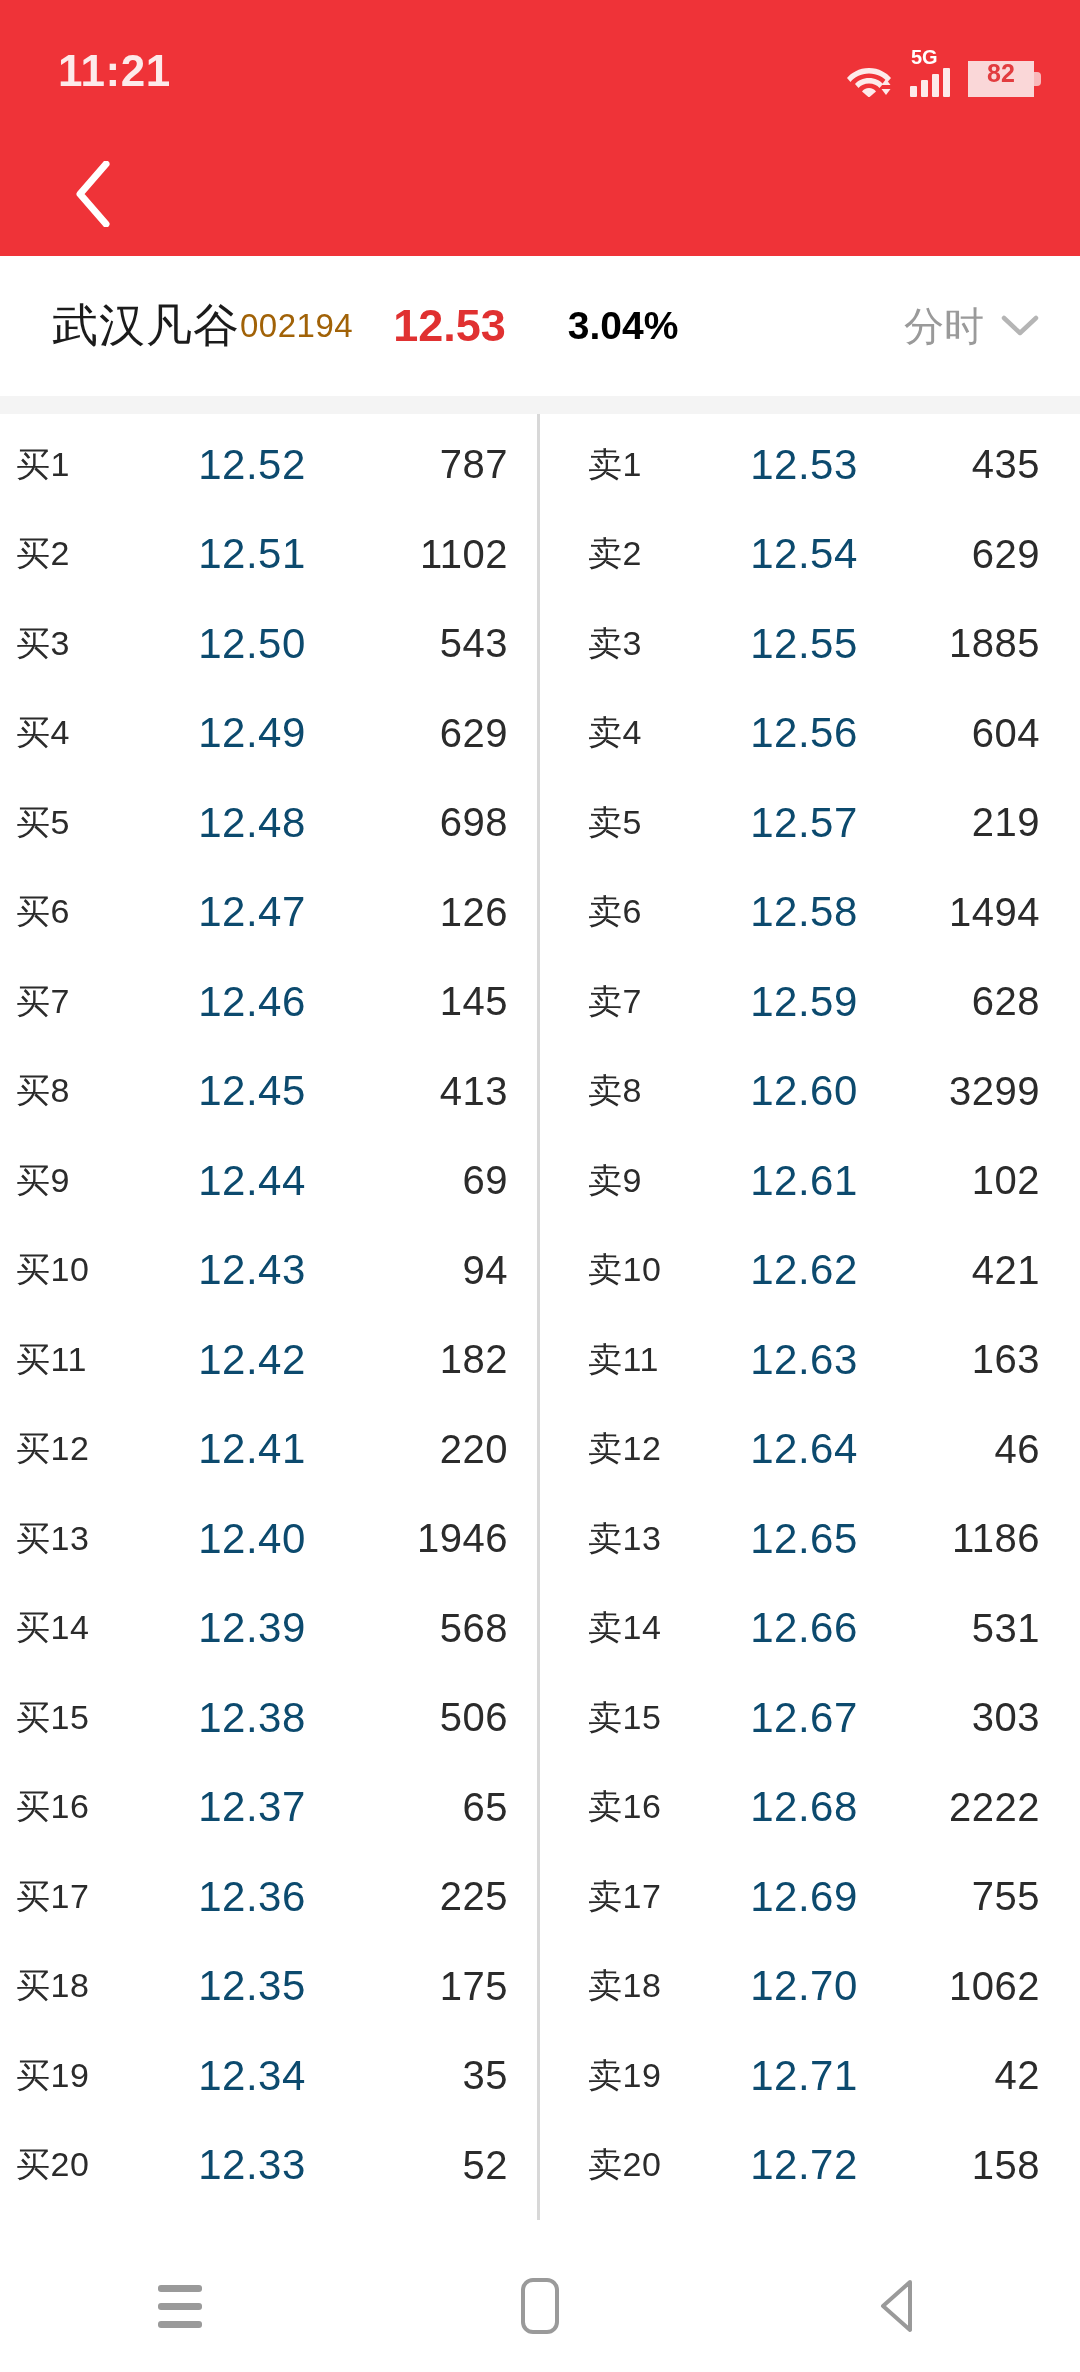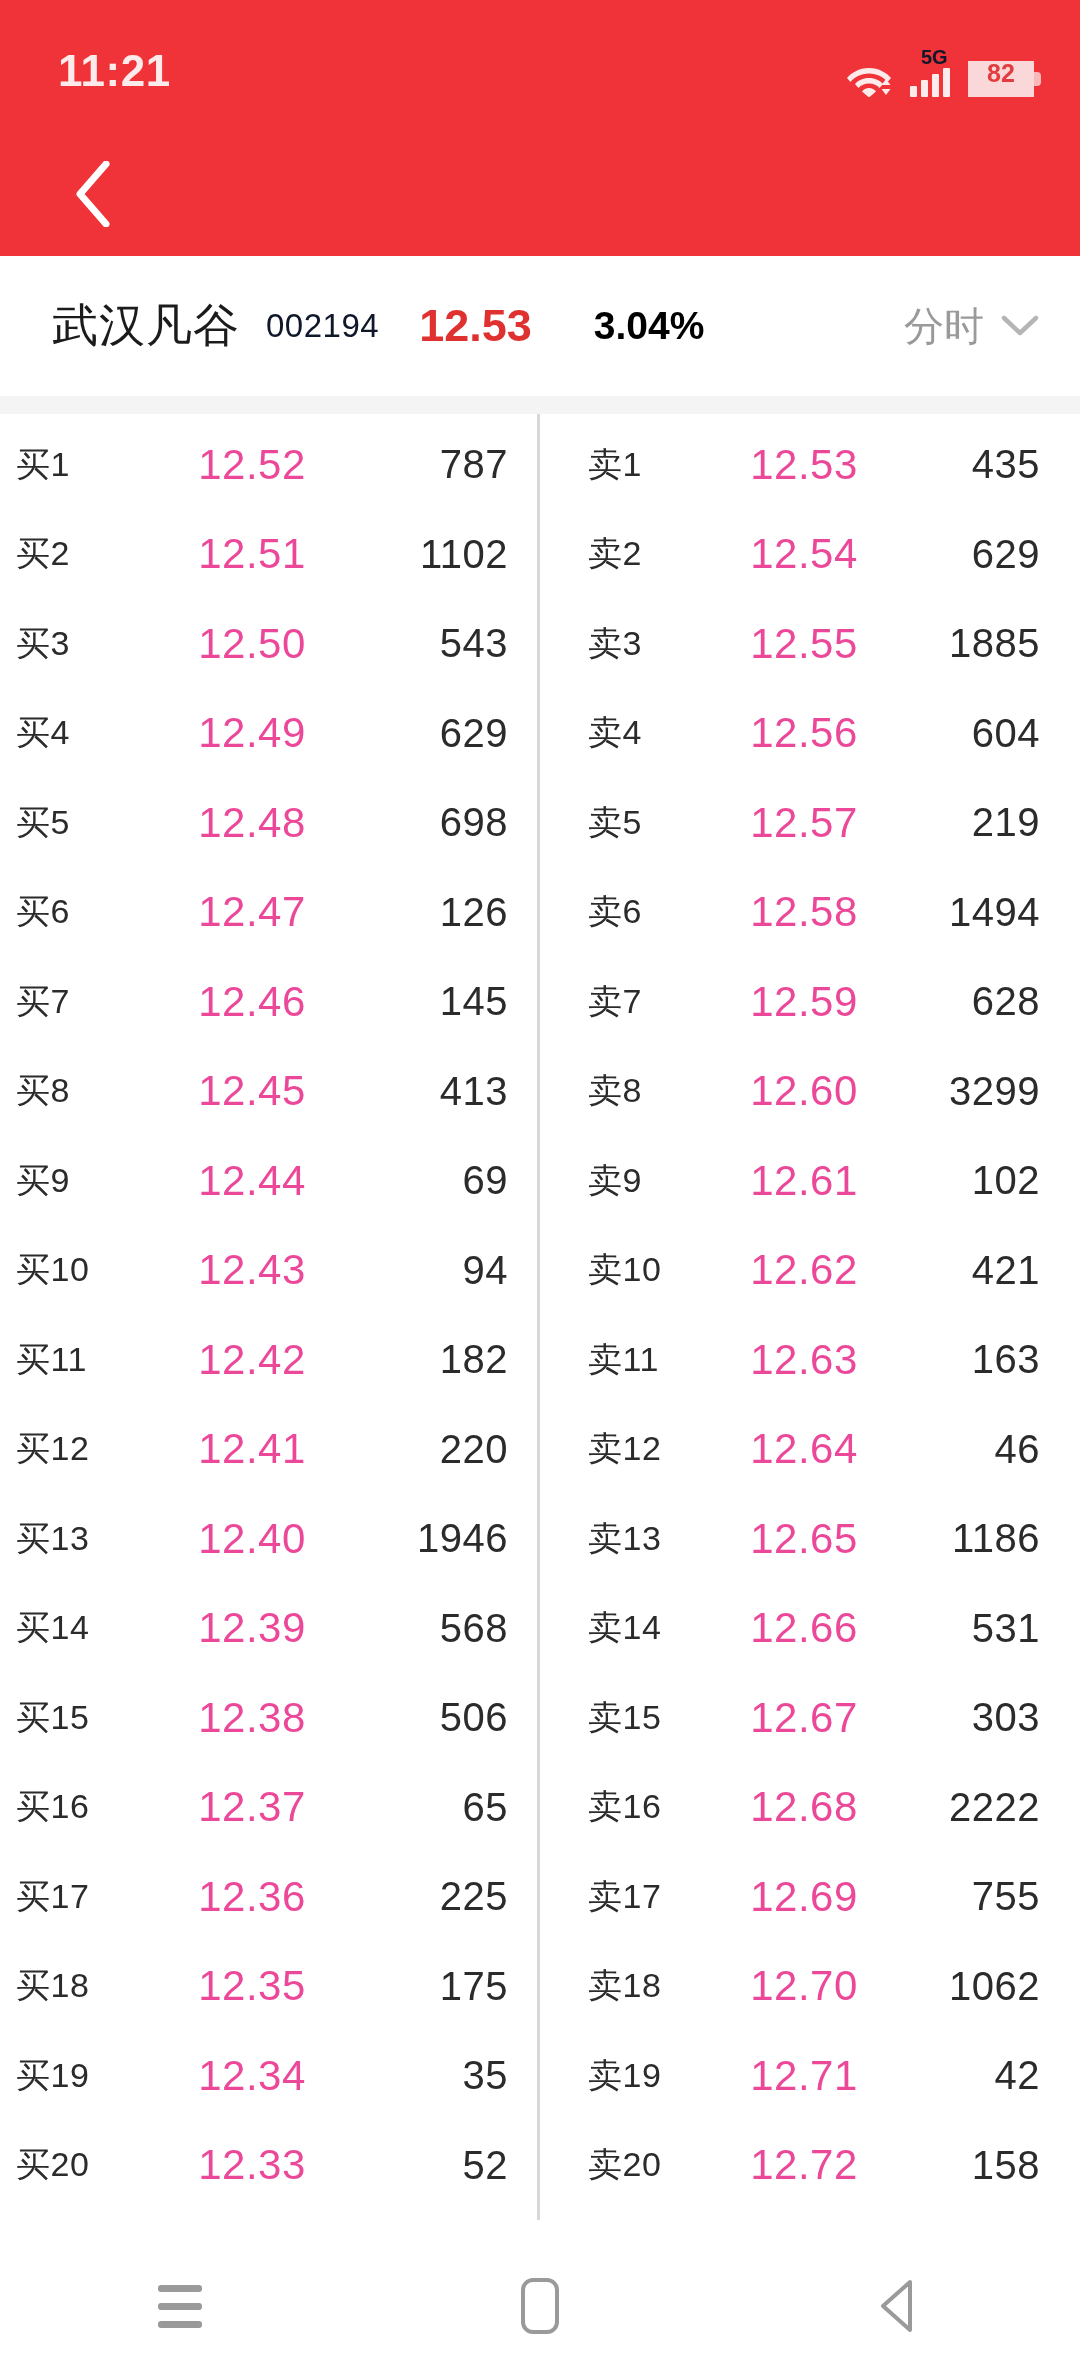--- a/index.html
+++ b/index.html
@@ -35,21 +35,21 @@
     padding-top: 10px;
   }
   .status-right {
     margin-left: auto;
     display: flex; align-items: flex-end; gap: 18px;
     padding-top: 12px;
   }
   .wifi-icon { position: relative; width: 46px; height: 38px; }
   .wifi-icon svg { display:block; }
   .sig-wrap { display:flex; flex-direction:column; align-items:flex-start; }
-  .sig-label { color:#0f172a; font-size:20px; font-weight:bold; line-height:1; margin-bottom:2px; margin-left:11px;}
+  .sig-label { color:#ffffff; font-size:20px; font-weight:bold; line-height:1; margin-bottom:2px; margin-left:1px;}
   .bars { display:flex; align-items:flex-end; gap:4px; height:28px; }
   .bars i { display:block; width:7px; background:#fdeaea; border-radius:1px; }
   .bars i:nth-child(1){height:11px;}
   .bars i:nth-child(2){height:17px;}
   .bars i:nth-child(3){height:23px;}
   .bars i:nth-child(4){height:29px;}
   .battery {
     position: relative;
     width: 66px; height: 36px;
     background: #fad7d8;
@@ -91,21 +91,21 @@
     height: 140px;
     background: #ffffff;
     display: flex; align-items: center;
     padding: 0 40px 0 52px;
     flex: 0 0 auto;
   }
   .stock-name {
     font-size: 46px; color: #1b1b1b; letter-spacing: 1px;
   }
   .stock-code {
-    font-size: 33px; color: #0f172a; margin-left: 26px; letter-spacing: 0.5px;
+    font-size: 33px; color: #a16207; letter-spacing: 0.5px;
   }
   .stock-price {
     font-size: 45px; color: #e03131; font-weight: bold; margin-left: 40px;
   }
   .stock-change {
     font-size: 39px; color: #000000; font-weight: bold; margin-left: 62px;
   }
   .period-select {
     margin-left: auto;
     display: flex; align-items: center; gap: 16px;
@@ -139,21 +139,21 @@
     display: flex; align-items: center;
   }
   .lbl {
     flex: 0 0 150px;
     font-size: 34px; color: #2b2b2b;
     letter-spacing: 0.5px;
   }
   .price {
     flex: 1 1 auto;
     text-align: center;
-    font-size: 42px; color: #ec4899;
+    font-size: 42px; color: #0c4a6e;
     letter-spacing: 0.5px;
   }
   .qty {
     flex: 0 0 170px;
     text-align: right;
     font-size: 40px; color: #2b2b2b;
     letter-spacing: 0.5px;
   }
 
   

